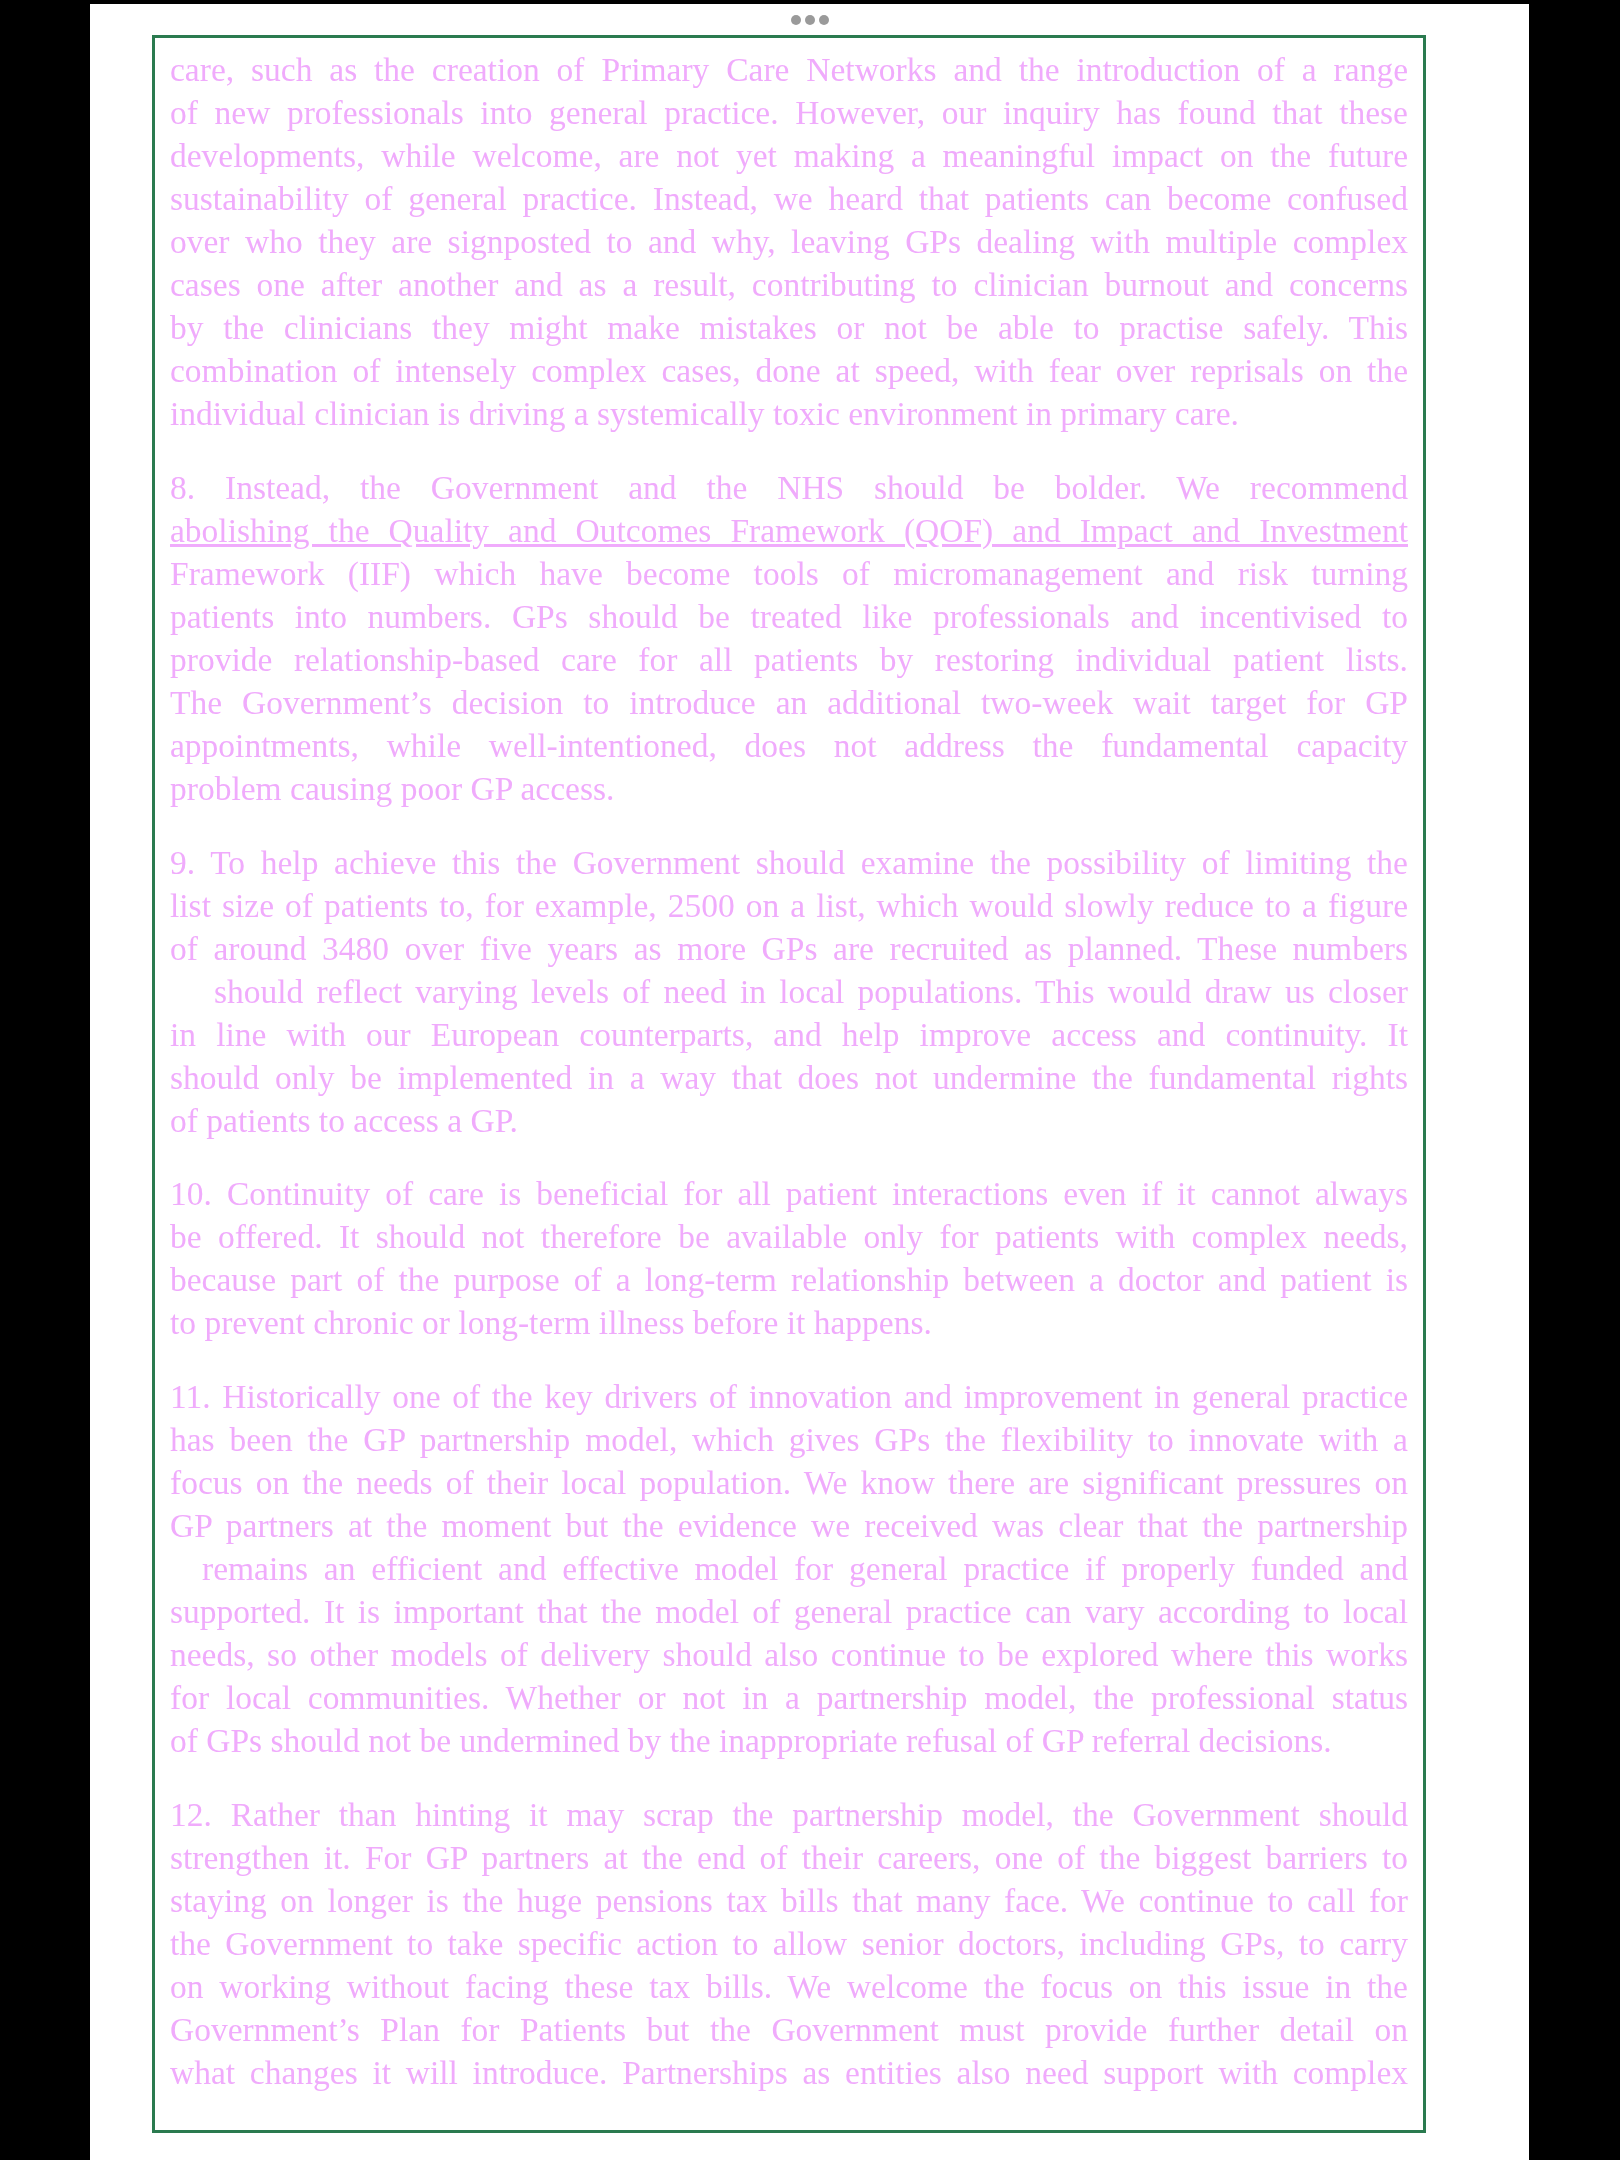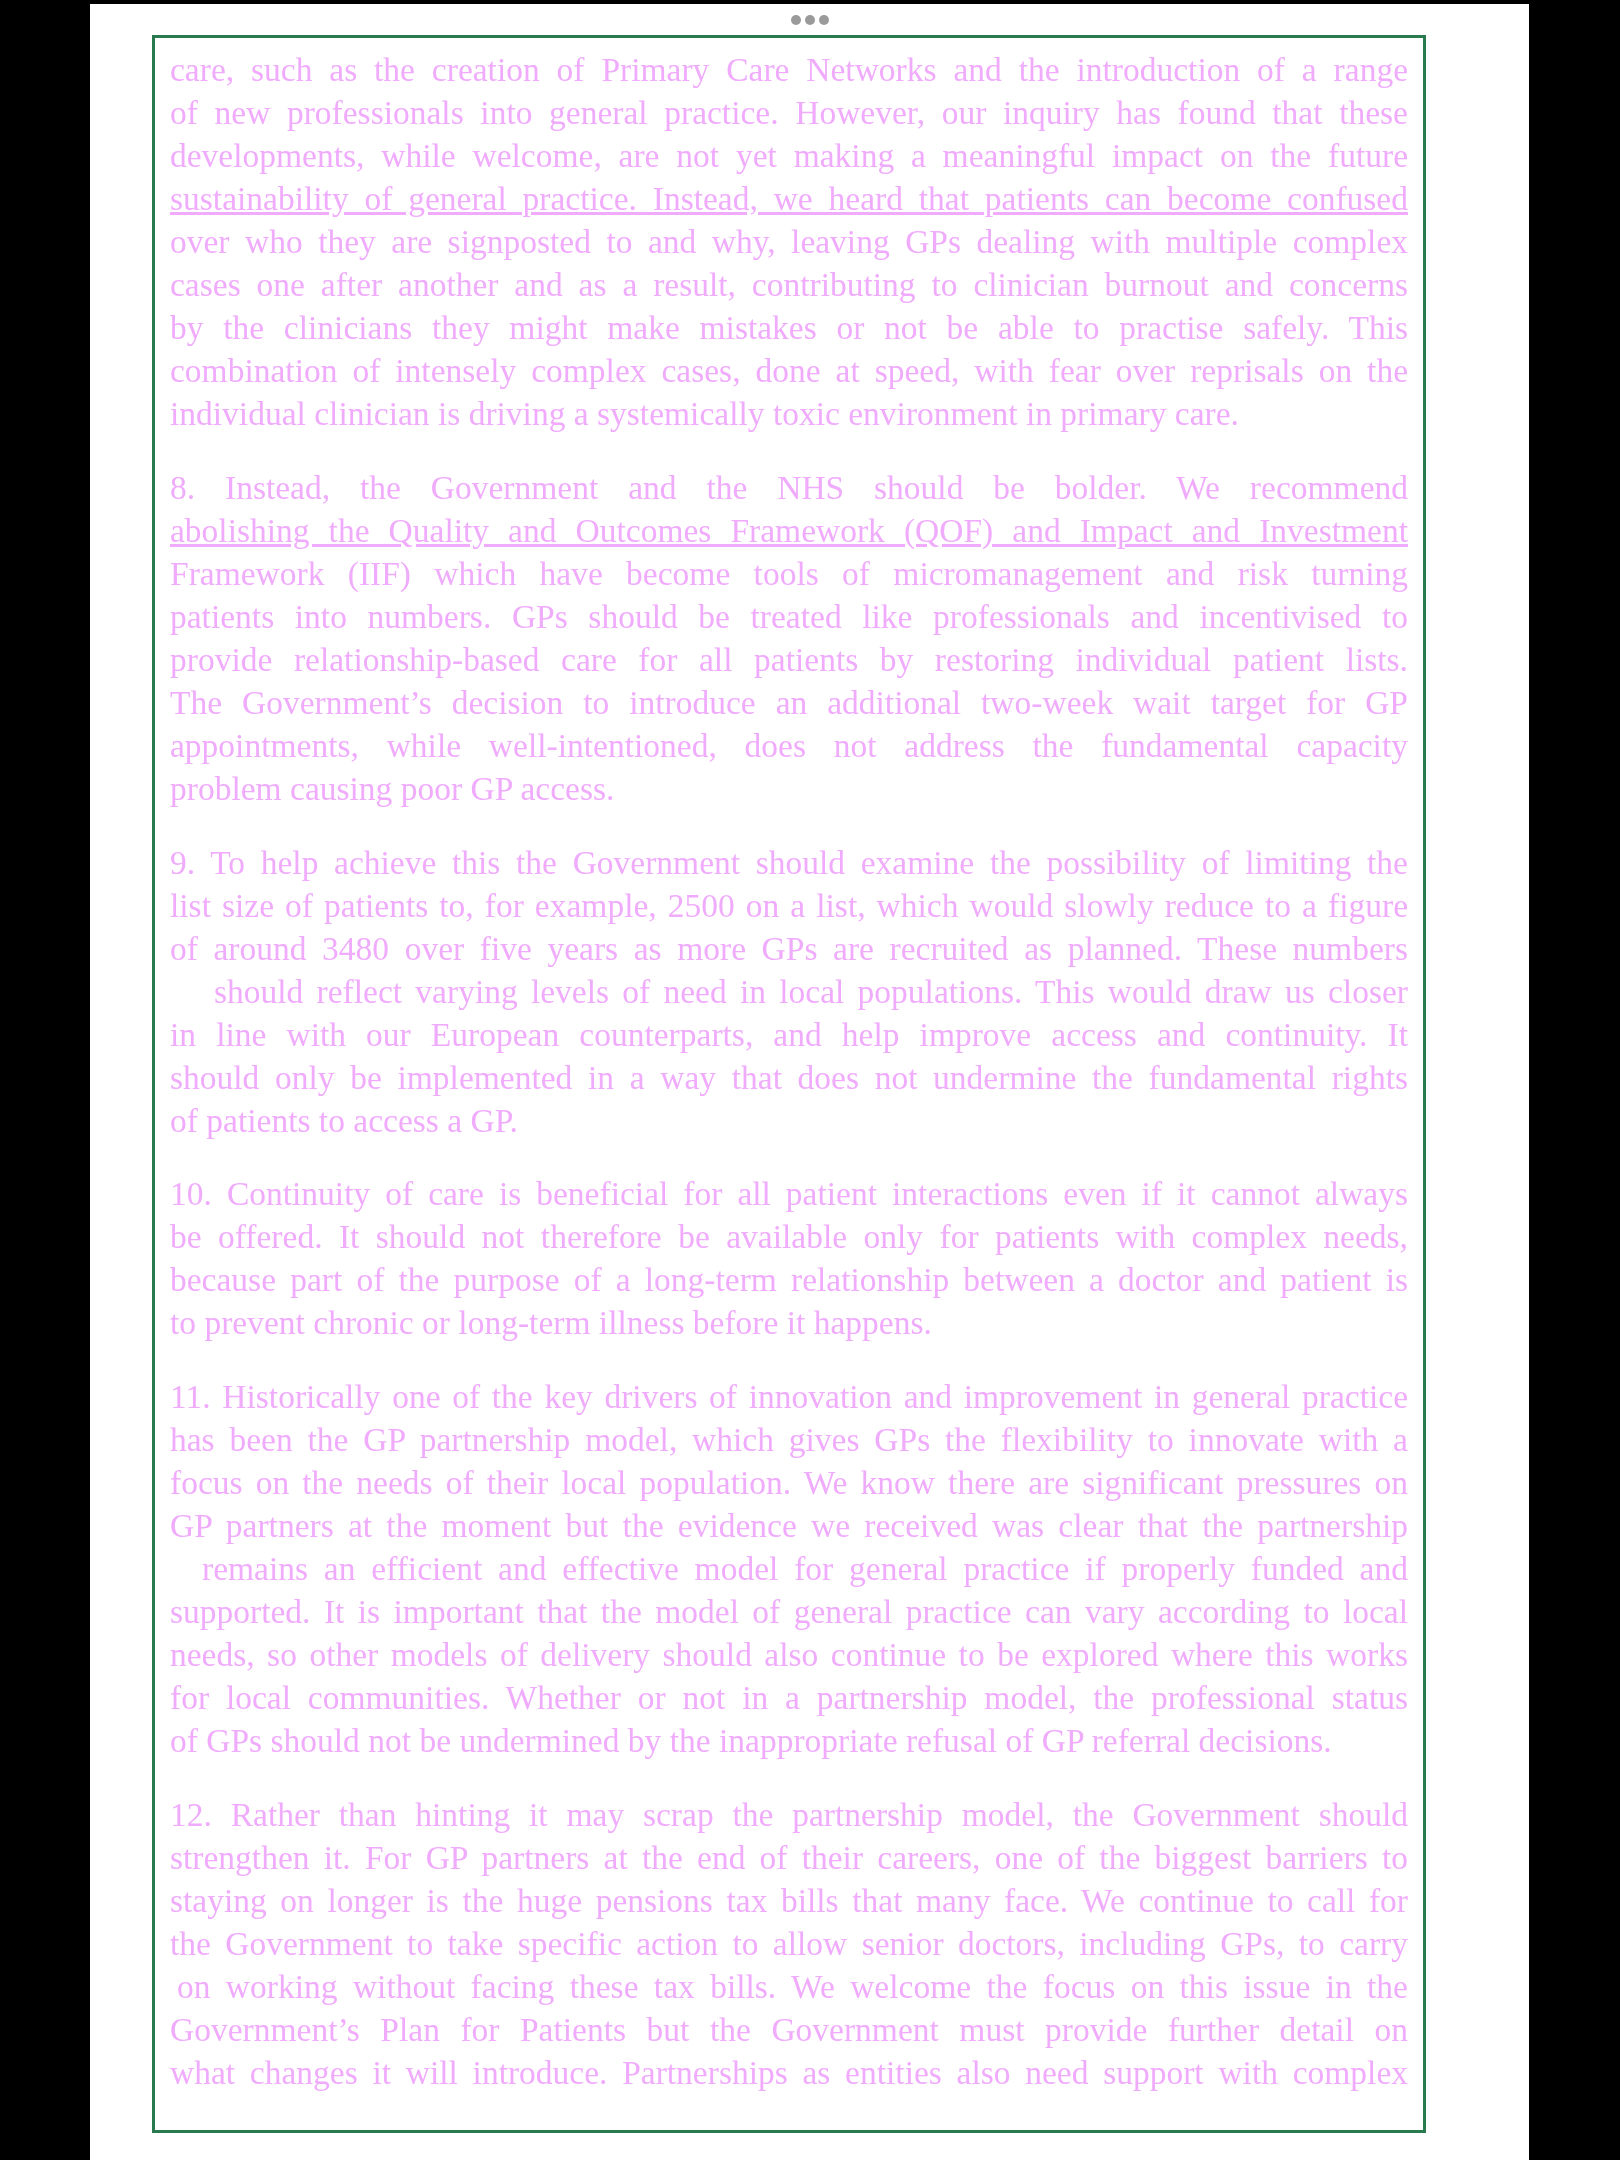--- a/index.html
+++ b/index.html
@@ -36,21 +36,21 @@
 <div class="handle">
   <span></span>
   <span></span>
   <span></span>
 </div>
 <div class="box"></div>
 
 <div class="line" style="top: 48px; word-spacing: 0px;"><span style="white-space: nowrap;">care, such as the creation of Primary Care Networks and the introduction of a range</span></div>
 <div class="line" style="top: 91px; word-spacing: 0px;"><span style="white-space: nowrap;">of new professionals into general practice. However, our inquiry has found that these</span></div>
 <div class="line" style="top: 134px; word-spacing: 0px;"><span style="white-space: nowrap;">developments, while welcome, are not yet making a meaningful impact on the future</span></div>
-<div class="line" style="top: 177px; word-spacing: 0px;"><span style="white-space: nowrap; text-decoration: underline;">sustainability of general practice. Instead, we heard that patients can become confused</span></div>
+<div class="line" style="top: 177px; word-spacing: 0px;"><span style="white-space: nowrap;">sustainability of general practice. Instead, we heard that patients can become confused</span></div>
 <div class="line" style="top: 220px; word-spacing: 0px;"><span style="white-space: nowrap;">over who they are signposted to and why, leaving GPs dealing with multiple complex</span></div>
 <div class="line" style="top: 263px; word-spacing: 0px;"><span style="white-space: nowrap;">cases one after another and as a result, contributing to clinician burnout and concerns</span></div>
 <div class="line" style="top: 306px; word-spacing: 0px;"><span style="white-space: nowrap;">by the clinicians they might make mistakes or not be able to practise safely. This</span></div>
 <div class="line" style="top: 349px; word-spacing: 0px;"><span style="white-space: nowrap;">combination of intensely complex cases, done at speed, with fear over reprisals on the</span></div>
 <div class="line last" style="top:392px">individual clinician is driving a systemically toxic environment in primary care.</div>
 
 <div class="line" style="top: 466px; word-spacing: 0px;"><span style="white-space: nowrap;">8.  Instead, the Government and the NHS should be bolder. We recommend</span></div>
 <div class="line" style="top: 509px; word-spacing: 0px; text-decoration: underline;"><span style="white-space: nowrap;">abolishing the Quality and Outcomes Framework (QOF) and Impact and Investment</span></div>
 <div class="line" style="top: 552px; word-spacing: 0px;"><span style="white-space: nowrap;">Framework (IIF) which have become tools of micromanagement and risk turning</span></div>
 <div class="line" style="top: 595px; word-spacing: 0px;"><span style="white-space: nowrap;">patients into numbers. GPs should be treated like professionals and incentivised to</span></div>
@@ -79,15 +79,15 @@
 <div class="line" style="top: 1547px; word-spacing: 0px;"><span style="white-space: nowrap; margin-left: 32px;">remains an efficient and effective model for general practice if properly funded and</span></div>
 <div class="line" style="top: 1590px; word-spacing: 0px;"><span style="white-space: nowrap;">supported. It is important that the model of general practice can vary according to local</span></div>
 <div class="line" style="top: 1633px; word-spacing: 0px;"><span style="white-space: nowrap;">needs, so other models of delivery should also continue to be explored where this works</span></div>
 <div class="line" style="top: 1676px; word-spacing: 0px;"><span style="white-space: nowrap;">for local communities. Whether or not in a partnership model, the professional status</span></div>
 <div class="line last" style="top:1719px">of GPs should not be undermined by the inappropriate refusal of GP referral decisions.</div>
 
 <div class="line" style="top: 1793px; word-spacing: 0px;"><span style="white-space: nowrap;">12.  Rather than hinting it may scrap the partnership model, the Government should</span></div>
 <div class="line" style="top: 1836px; word-spacing: 0px;"><span style="white-space: nowrap;">strengthen it. For GP partners at the end of their careers, one of the biggest barriers to</span></div>
 <div class="line" style="top: 1879px; word-spacing: 0px;"><span style="white-space: nowrap;">staying on longer is the huge pensions tax bills that many face. We continue to call for</span></div>
 <div class="line" style="top: 1922px; word-spacing: 0px;"><span style="white-space: nowrap;">the Government to take specific action to allow senior doctors, including GPs, to carry</span></div>
-<div class="line" style="top: 1965px; word-spacing: 0px;"><span style="white-space: nowrap; margin-left: 7px;">on working without facing these tax bills. We welcome the focus on this issue in the</span></div>
+<div class="line" style="top: 1965px; word-spacing: 0px;"><span style="white-space: nowrap;">on working without facing these tax bills. We welcome the focus on this issue in the</span></div>
 <div class="line" style="top: 2008px; word-spacing: 0px;"><span style="white-space: nowrap;">Government’s Plan for Patients but the Government must provide further detail on</span></div>
 <div class="line" style="top: 2051px; word-spacing: 0px;"><span style="white-space: nowrap;">what changes it will introduce. Partnerships as entities also need support with complex</span></div>
 
 </body></html>

